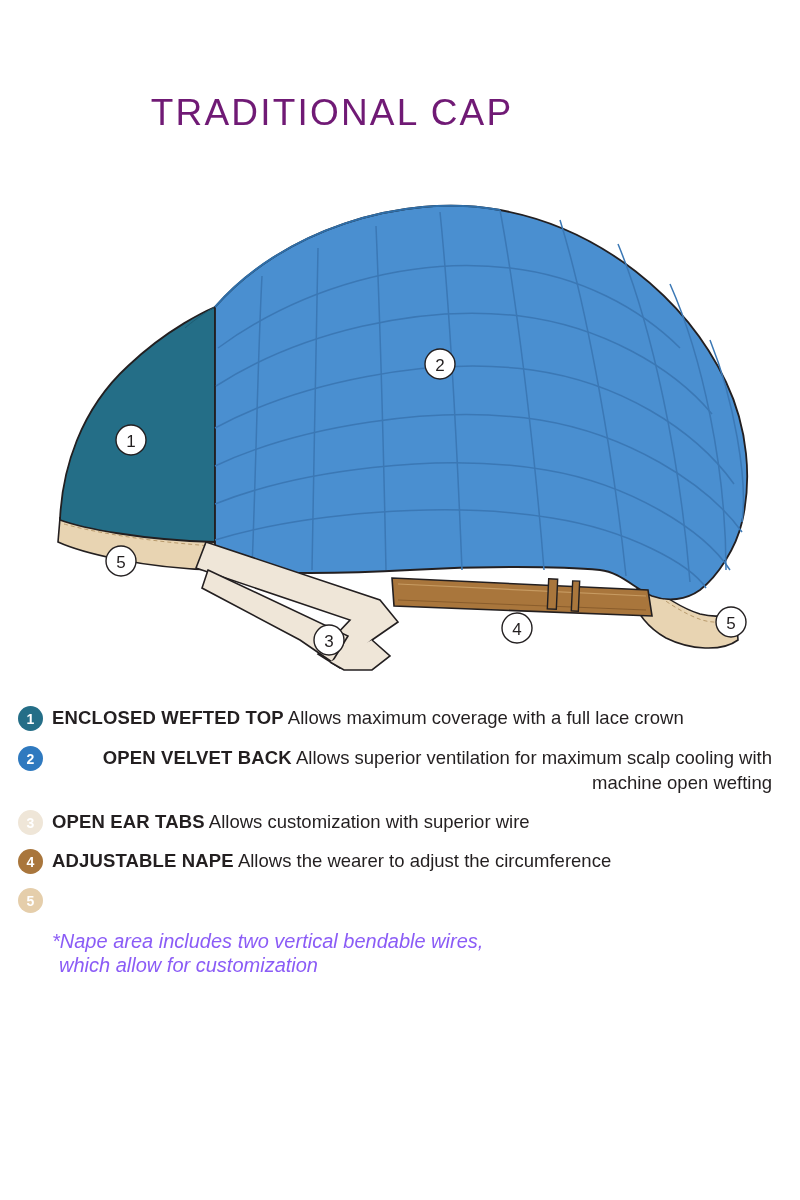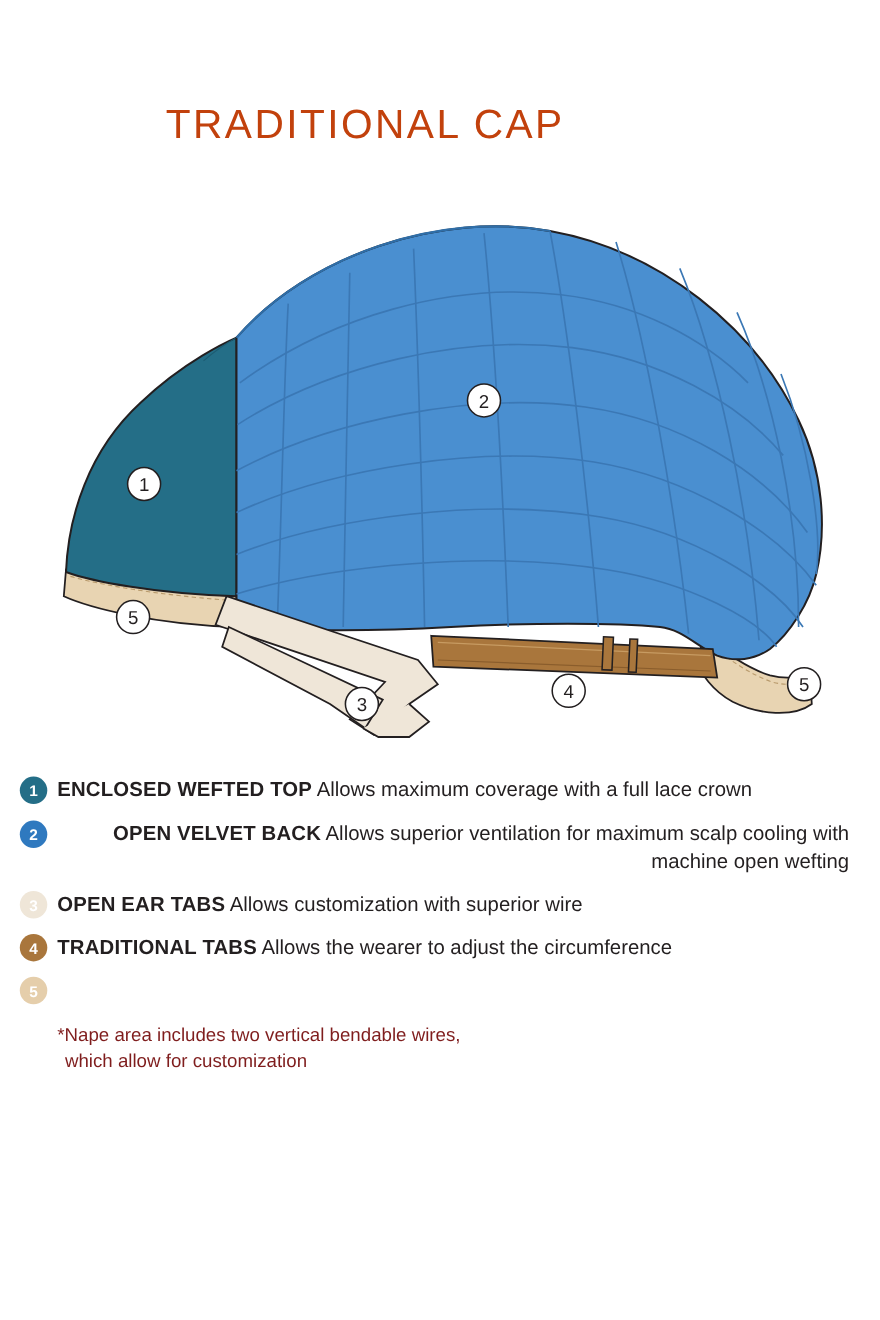--- a/index.html
+++ b/index.html
@@ -18,21 +18,21 @@
 
   #page-title {
     position: absolute;
     top: 92px;
     left: 0;
     width: 664px;
     text-align: center;
     font-size: 37px;
     letter-spacing: 2.2px;
     font-weight: 400;
-    color: #c2410c;
+    color: #701a75;
   }
 
   #diagram {
     position: absolute;
     top: 170px;
     left: 0;
     width: 800px;
     height: 520px;
   }
 
@@ -77,23 +77,24 @@
     font-weight: 700;
     letter-spacing: 0.15px;
   }
   .legend-text .desc {
     font-weight: 400;
   }
 
   #footnote {
     margin-top: 16px;
     margin-left: 34px;
-    font-size: 17px;
+    font-size: 20px;
     line-height: 24px;
-    color: #7f1d1d;
+    color: #8b5cf6;
+    font-style: italic;
   }
   #footnote .fn-line2 { display: block; padding-left: 7px; }
 
   .callout-num {
     font-size: 17px;
     font-family: "Liberation Sans", sans-serif;
     fill: #231f20;
     text-anchor: middle;
     dominant-baseline: central;
   }
@@ -196,21 +197,21 @@
     <div class="badge pale" style="background:#efe6d8">3</div>
     <div class="legend-text">
       <span class="lbl">OPEN EAR TABS</span>
       <span class="desc">Allows customization with superior wire</span>
     </div>
   </div>
 
   <div class="legend-row tight">
     <div class="badge" style="background:#a9763c">4</div>
     <div class="legend-text">
-      <span class="lbl">TRADITIONAL TABS</span>
+      <span class="lbl">ADJUSTABLE NAPE</span>
       <span class="desc">Allows the wearer to adjust the circumference</span>
     </div>
   </div>
 
   <div class="legend-row">
     <div class="badge pale" style="background:#e5ceab">5</div>
   </div>
 
   <div id="footnote">
     <span>*Nape area includes two vertical bendable wires,</span>

